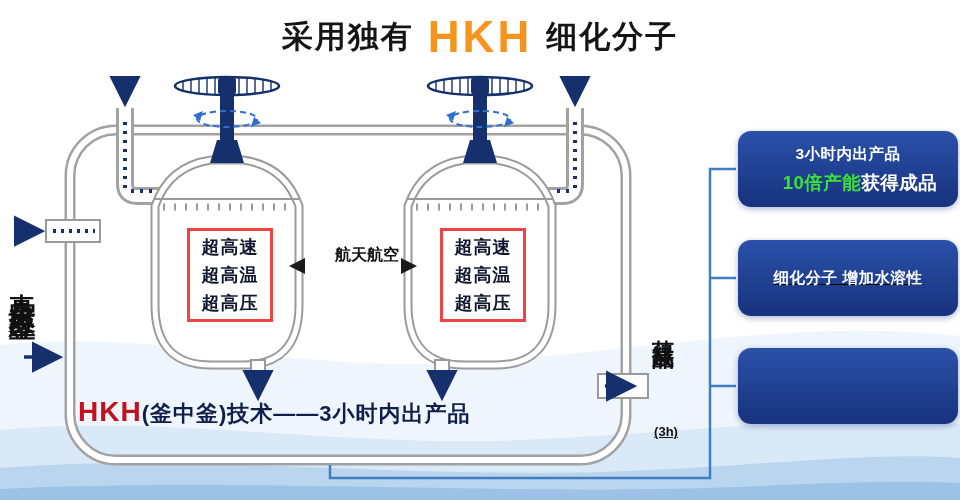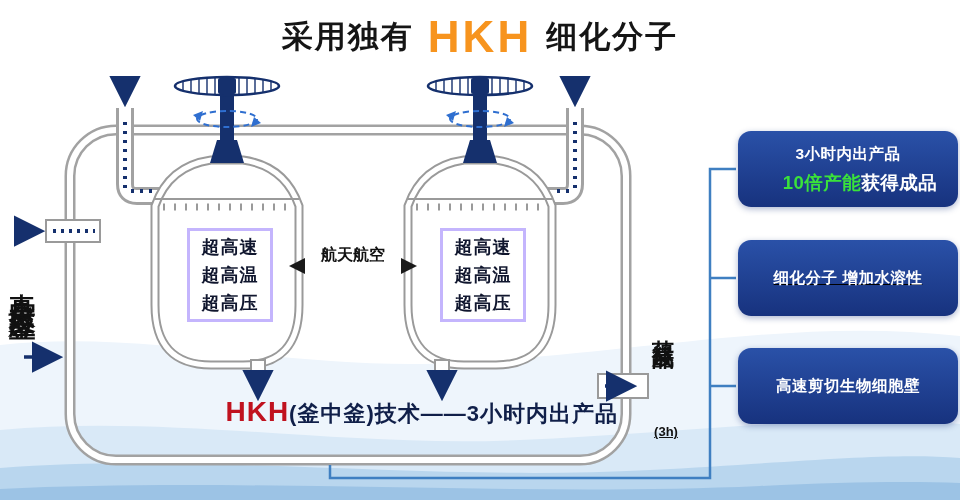--- a/index.html
+++ b/index.html
@@ -11,33 +11,33 @@
   
   .title{left:0;top:12px;width:100%;display:flex;justify-content:center;align-items:center;gap:14px;}
   .title .t-black{font-size:31px;font-weight:800;color:#151515;letter-spacing:2px;}
   .title .t-brand{font-size:44px;font-weight:800;color:#f7941e;letter-spacing:3px;}
 
   
   .left-label{left:4px;top:272px;writing-mode:vertical-rl;text-orientation:upright;
               font-size:27px;font-weight:800;color:#111;letter-spacing:4px;}
 
   
-  .spec-box{width:80px;height:88px;border:3px solid #c4b5fd;background:#fff;
+  .spec-box{width:80px;height:88px;border:3px solid #ef4444;background:#fff;
             display:flex;flex-direction:column;justify-content:center;align-items:center;gap:1px;}
   .spec-box div{font-size:18px;font-weight:800;color:#10162e;line-height:1.5;letter-spacing:1px;}
   .spec-left{left:187px;top:228px;}
   .spec-right{left:440px;top:228px;}
 
   
-  .material{left:298px;top:245px;width:110px;text-align:center;color:#111;}
+  .material{left:312px;top:245px;width:110px;text-align:center;color:#111;}
   .material .m1{font-size:16px;font-weight:800;line-height:1.3;}
   .material .m2{font-size:15px;font-weight:800;line-height:1.3;}
 
   
-  .process{left:78px;top:396px;width:540px;text-align:right;white-space:nowrap;}
+  .process{left:78px;top:396px;width:540px;text-align:left;white-space:nowrap;}
   .process .p-brand{font-size:28px;font-weight:800;color:#c0121f;letter-spacing:1px;}
   .process .p-rest{font-size:22px;font-weight:800;color:#101f49;letter-spacing:1px;}
 
   
   .output{left:648px;top:322px;writing-mode:vertical-rl;text-orientation:upright;
           font-size:22px;font-weight:800;color:#111;letter-spacing:3px;}
   .output-time{left:640px;top:424px;width:52px;text-align:center;font-size:13px;font-weight:700;color:#111;text-decoration:underline;}
 
   
   .card{left:738px;width:220px;height:76px;border-radius:13px;
@@ -225,16 +225,15 @@
   <div class="abs card card1">
     <div class="l1">3小时内出产品</div>
     <div class="l2">
       <span class="hl">10倍产能</span><span class="wh">获得成品</span>
     </div>
   </div>
   <div class="abs card card2">
     <div class="l1">细化分子 增加水溶性</div>
   </div>
   <div class="abs card card3">
-    <div class="l1">高速剪切生物细胞壁</div>
   </div>
 
 </div>
 
 </body></html>

